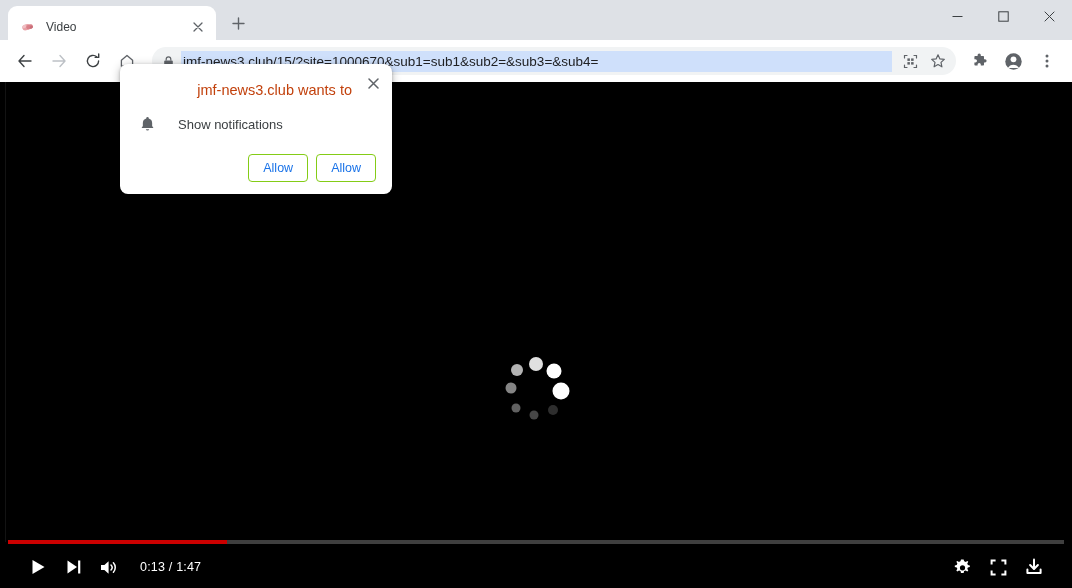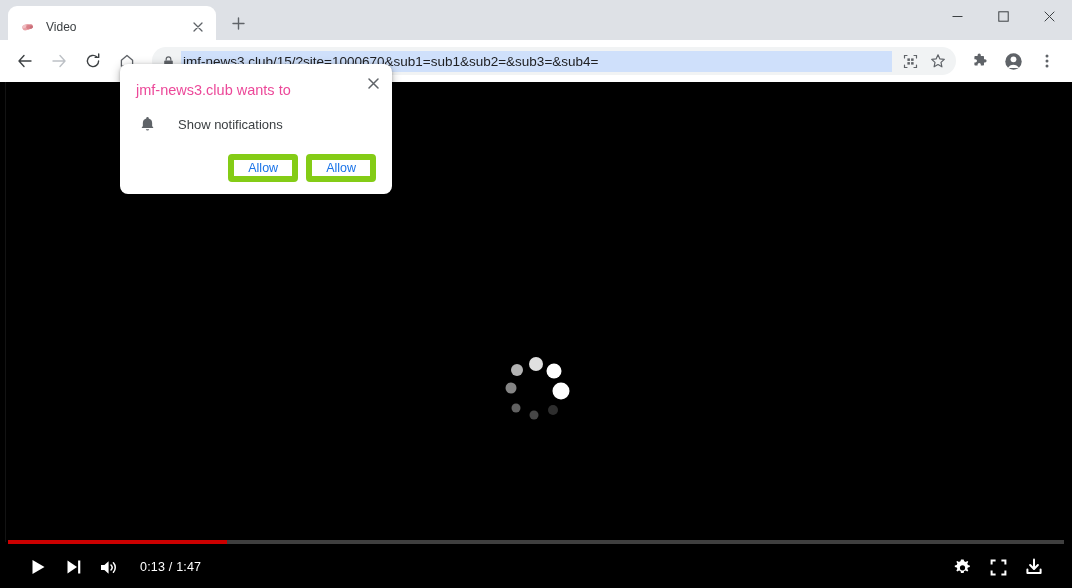--- a/index.html
+++ b/index.html
@@ -270,23 +270,24 @@
     width: 22px;
     height: 22px;
     border-radius: 50%;
     display: flex;
     align-items: center;
     justify-content: center;
     color: #5f6368;
   }
   .bubble-title {
     font-size: 14.5px;
-    color: #ec4899;
+    color: #c2410c;
     padding-right: 24px;
     line-height: 20px;
+    text-align: right;
   }
   .bubble-perm {
     display: flex;
     align-items: center;
     margin-top: 16px;
   }
   .bubble-perm-icon {
     width: 22px;
     flex: 0 0 22px;
     display: flex;
@@ -300,21 +301,21 @@
     margin-left: 20px;
   }
   .bubble-actions {
     display: flex;
     justify-content: flex-end;
     margin-top: 22px;
   }
   .bubble-btn {
     min-width: 56px;
     height: 28px;
-    border: 6px solid #84cc16;
+    border: 1px solid #84cc16;
     border-radius: 4px;
     background: #fff;
     color: #1a73e8;
     font-size: 12.5px;
     font-family: "Liberation Sans", sans-serif;
     display: flex;
     align-items: center;
     justify-content: center;
     padding: 0 14px;
     margin-left: 8px;

